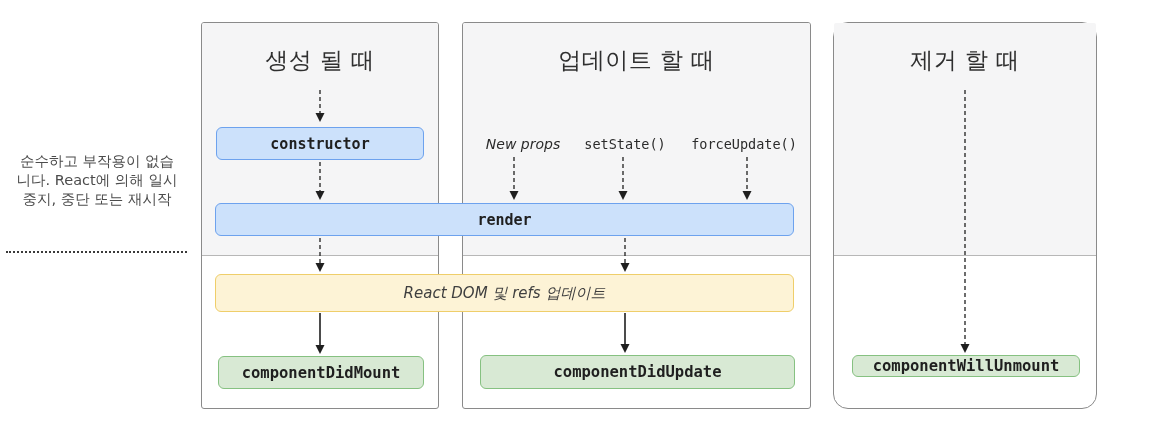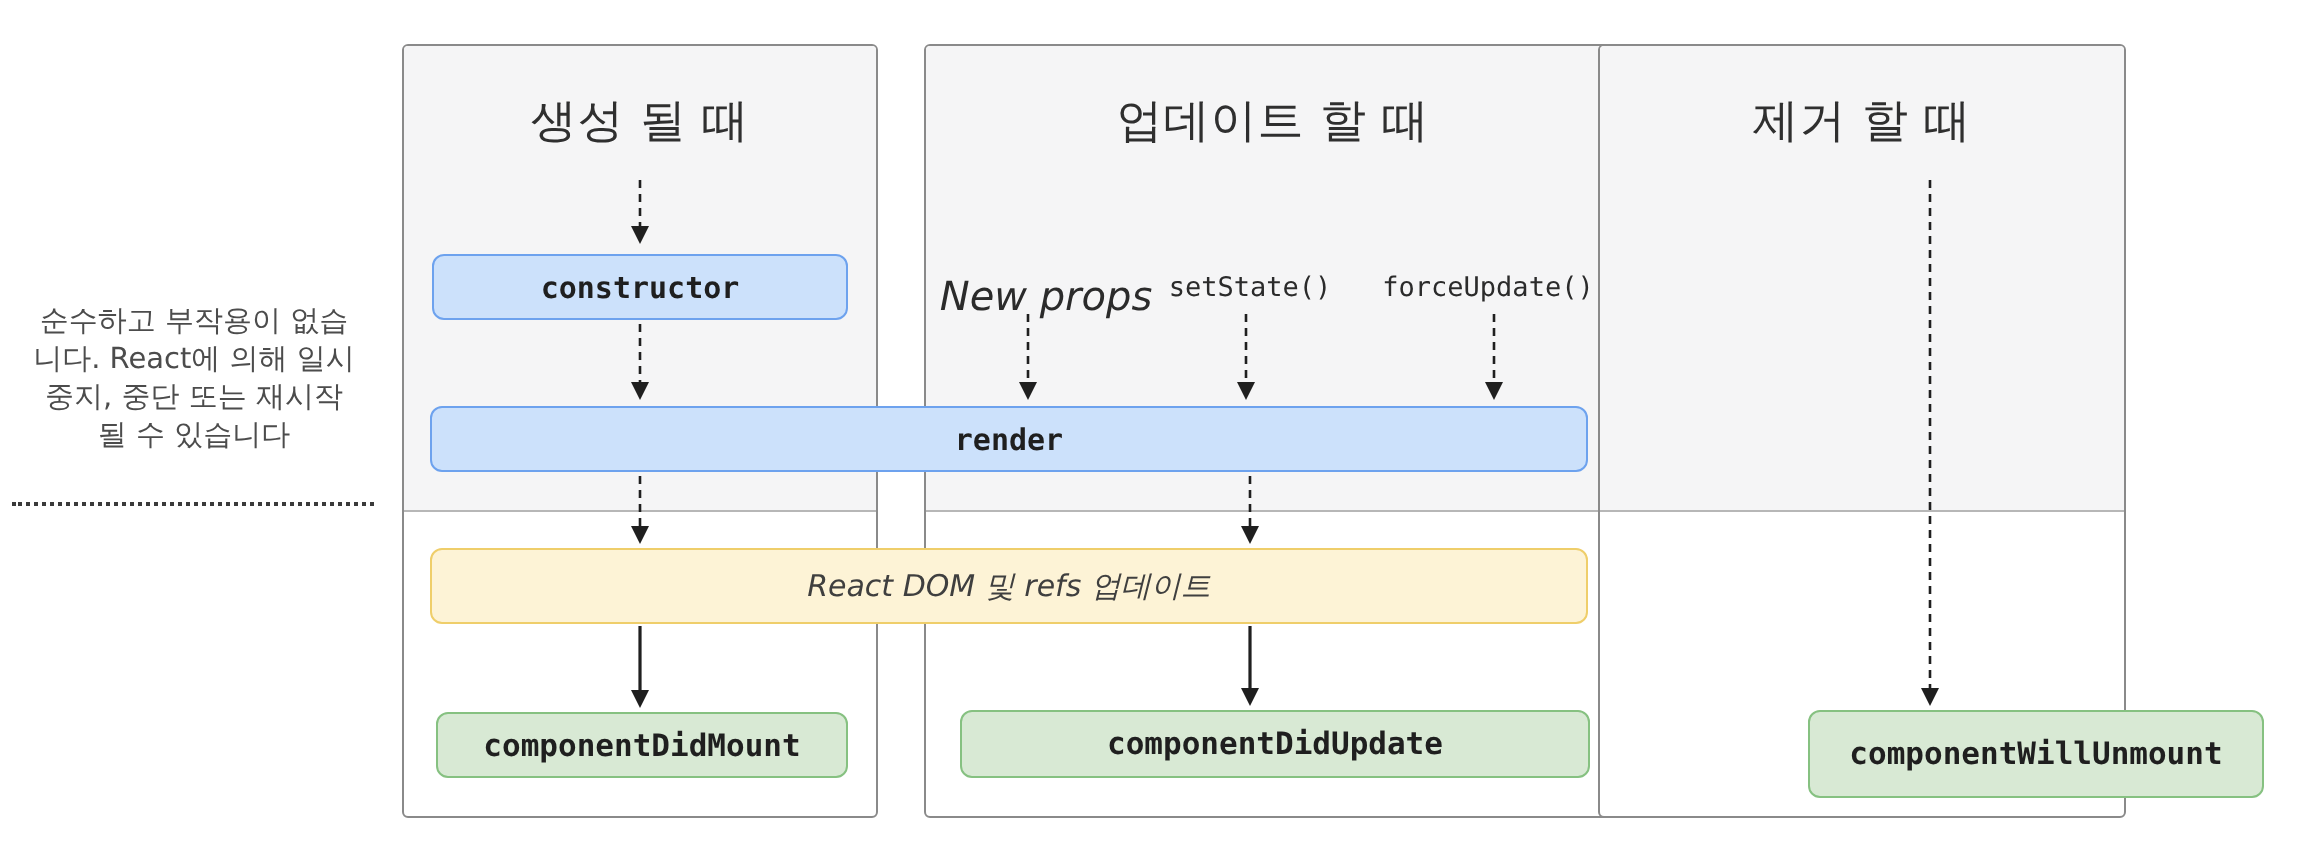--- a/index.html
+++ b/index.html
@@ -11,61 +11,60 @@
   .sidebar{position:absolute;left:0;top:0;width:194px;height:428px;text-align:center;}
   .side-title{position:absolute;left:0;width:100%;font-size:17px;font-weight:bold;color:#333;}
   .side-text{position:absolute;left:0;width:100%;font-size:14.5px;line-height:19px;color:#4c4c4c;}
   .side-divider{position:absolute;left:6px;top:251px;width:181px;border-top:2.5px dotted #3a3a3a;height:0;}
 
   
   .column{position:absolute;top:22px;height:387px;background:#fff;border:1px solid #8a8a8a;
           border-radius:3px;box-sizing:border-box;}
   .col-mount{left:201px;width:238px;}
   .col-update{left:462px;width:349px;}
-  .col-unmount{left:799px;width:264px;}
+  .col-unmount{left:833px;width:264px;border-radius:15px;}
   .col-top{height:232px;background:#f5f5f6;border-bottom:1px solid #b7b7b7;border-radius:2px 2px 0 0;}
   .col-header{text-align:center;padding-top:22px;font-size:23px;color:#2f2f2f;letter-spacing:0.5px;}
 
   
   .box{position:absolute;box-sizing:border-box;display:flex;align-items:center;justify-content:center;
        border-radius:6px;z-index:5;}
   .box-blue{background:#cce1fb;border:1.5px solid #6da2ee;}
   .box-yellow{background:#fdf3d6;border:1.5px solid #efce6a;}
   .box-green{background:#d8e9d4;border:1.5px solid #86c181;}
   .code{font-family:"DejaVu Sans Mono","Liberation Mono",monospace;font-weight:bold;font-size:15px;color:#1f1f1f;}
   .code-lg{font-size:15.5px;}
   .italic-label{font-style:italic;font-size:15px;color:#3f3f3f;}
 
   .b-constructor{left:216px;top:127px;width:208px;height:33px;}
   .b-render{left:215px;top:203px;width:579px;height:33px;}
   .b-reactdom{left:215px;top:274px;width:579px;height:38px;}
   .b-cdm{left:218px;top:356px;width:206px;height:33px;}
   .b-cdu{left:480px;top:355px;width:315px;height:34px;}
-  .b-cwu{left:904px;top:355px;width:228px;height:44px;}
+  .b-cwu{left:852px;top:355px;width:228px;height:22px;}
 
   
   .trigger{position:absolute;top:136px;transform:translateX(-50%);white-space:nowrap;color:#2b2b2b;z-index:4;}
-  .t-newprops{left:523px;font-style:italic;font-size:20px;}
+  .t-newprops{left:523px;font-style:italic;font-size:14px;}
   .t-mono{font-family:"DejaVu Sans Mono","Liberation Mono",monospace;font-size:13.5px;}
   .t-setstate{left:625px;}
   .t-forceupdate{left:744px;}
 
   .arrows{position:absolute;left:0;top:0;width:1157px;height:428px;z-index:6;pointer-events:none;}
 </style>
 </head>
 <body>
 
 <div class="canvas">
 
   <div class="sidebar">
     <div class="side-text" style="top:152px">
       <div>순수하고 부작용이 없습</div>
       <div>니다. React에 의해 일시</div>
       <div>중지, 중단 또는 재시작</div>
-      <div>될 수 있습니다</div>
     </div>
     <div class="side-divider"></div>
   </div>
 
   <div class="column col-mount">
     <div class="col-top">
       <div class="col-header">생성 될 때</div>
     </div>
   </div>
 

